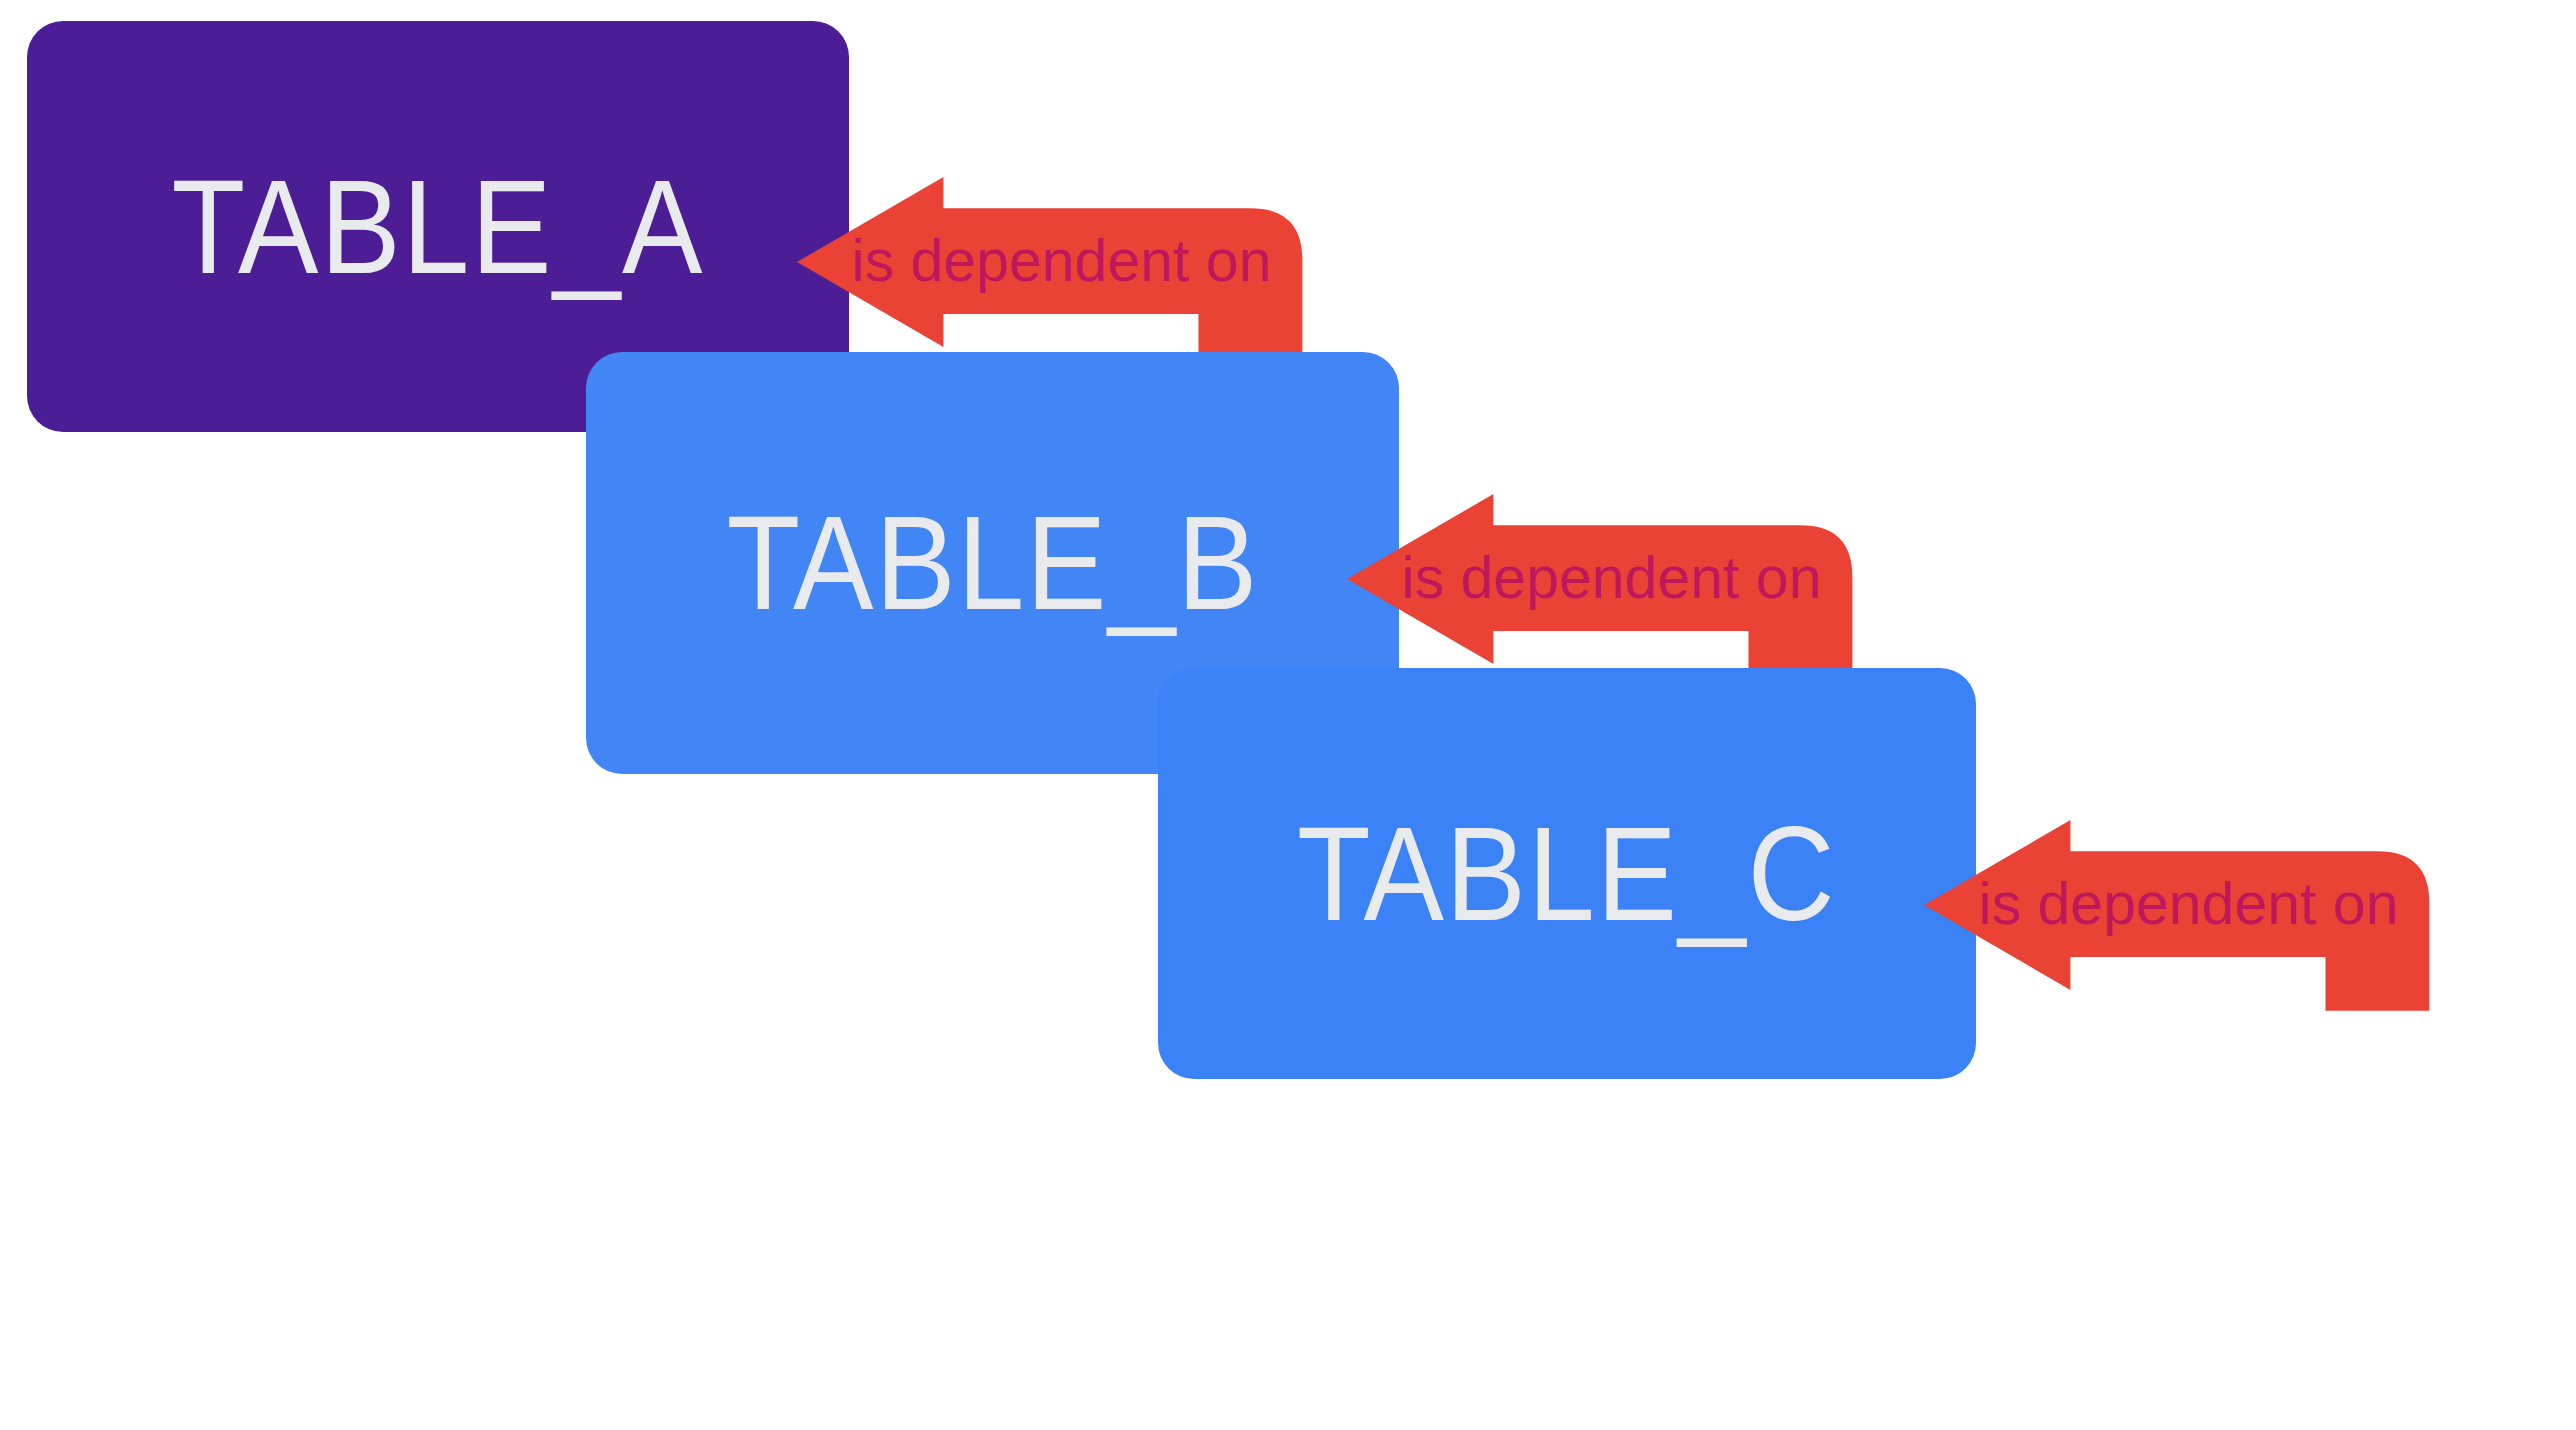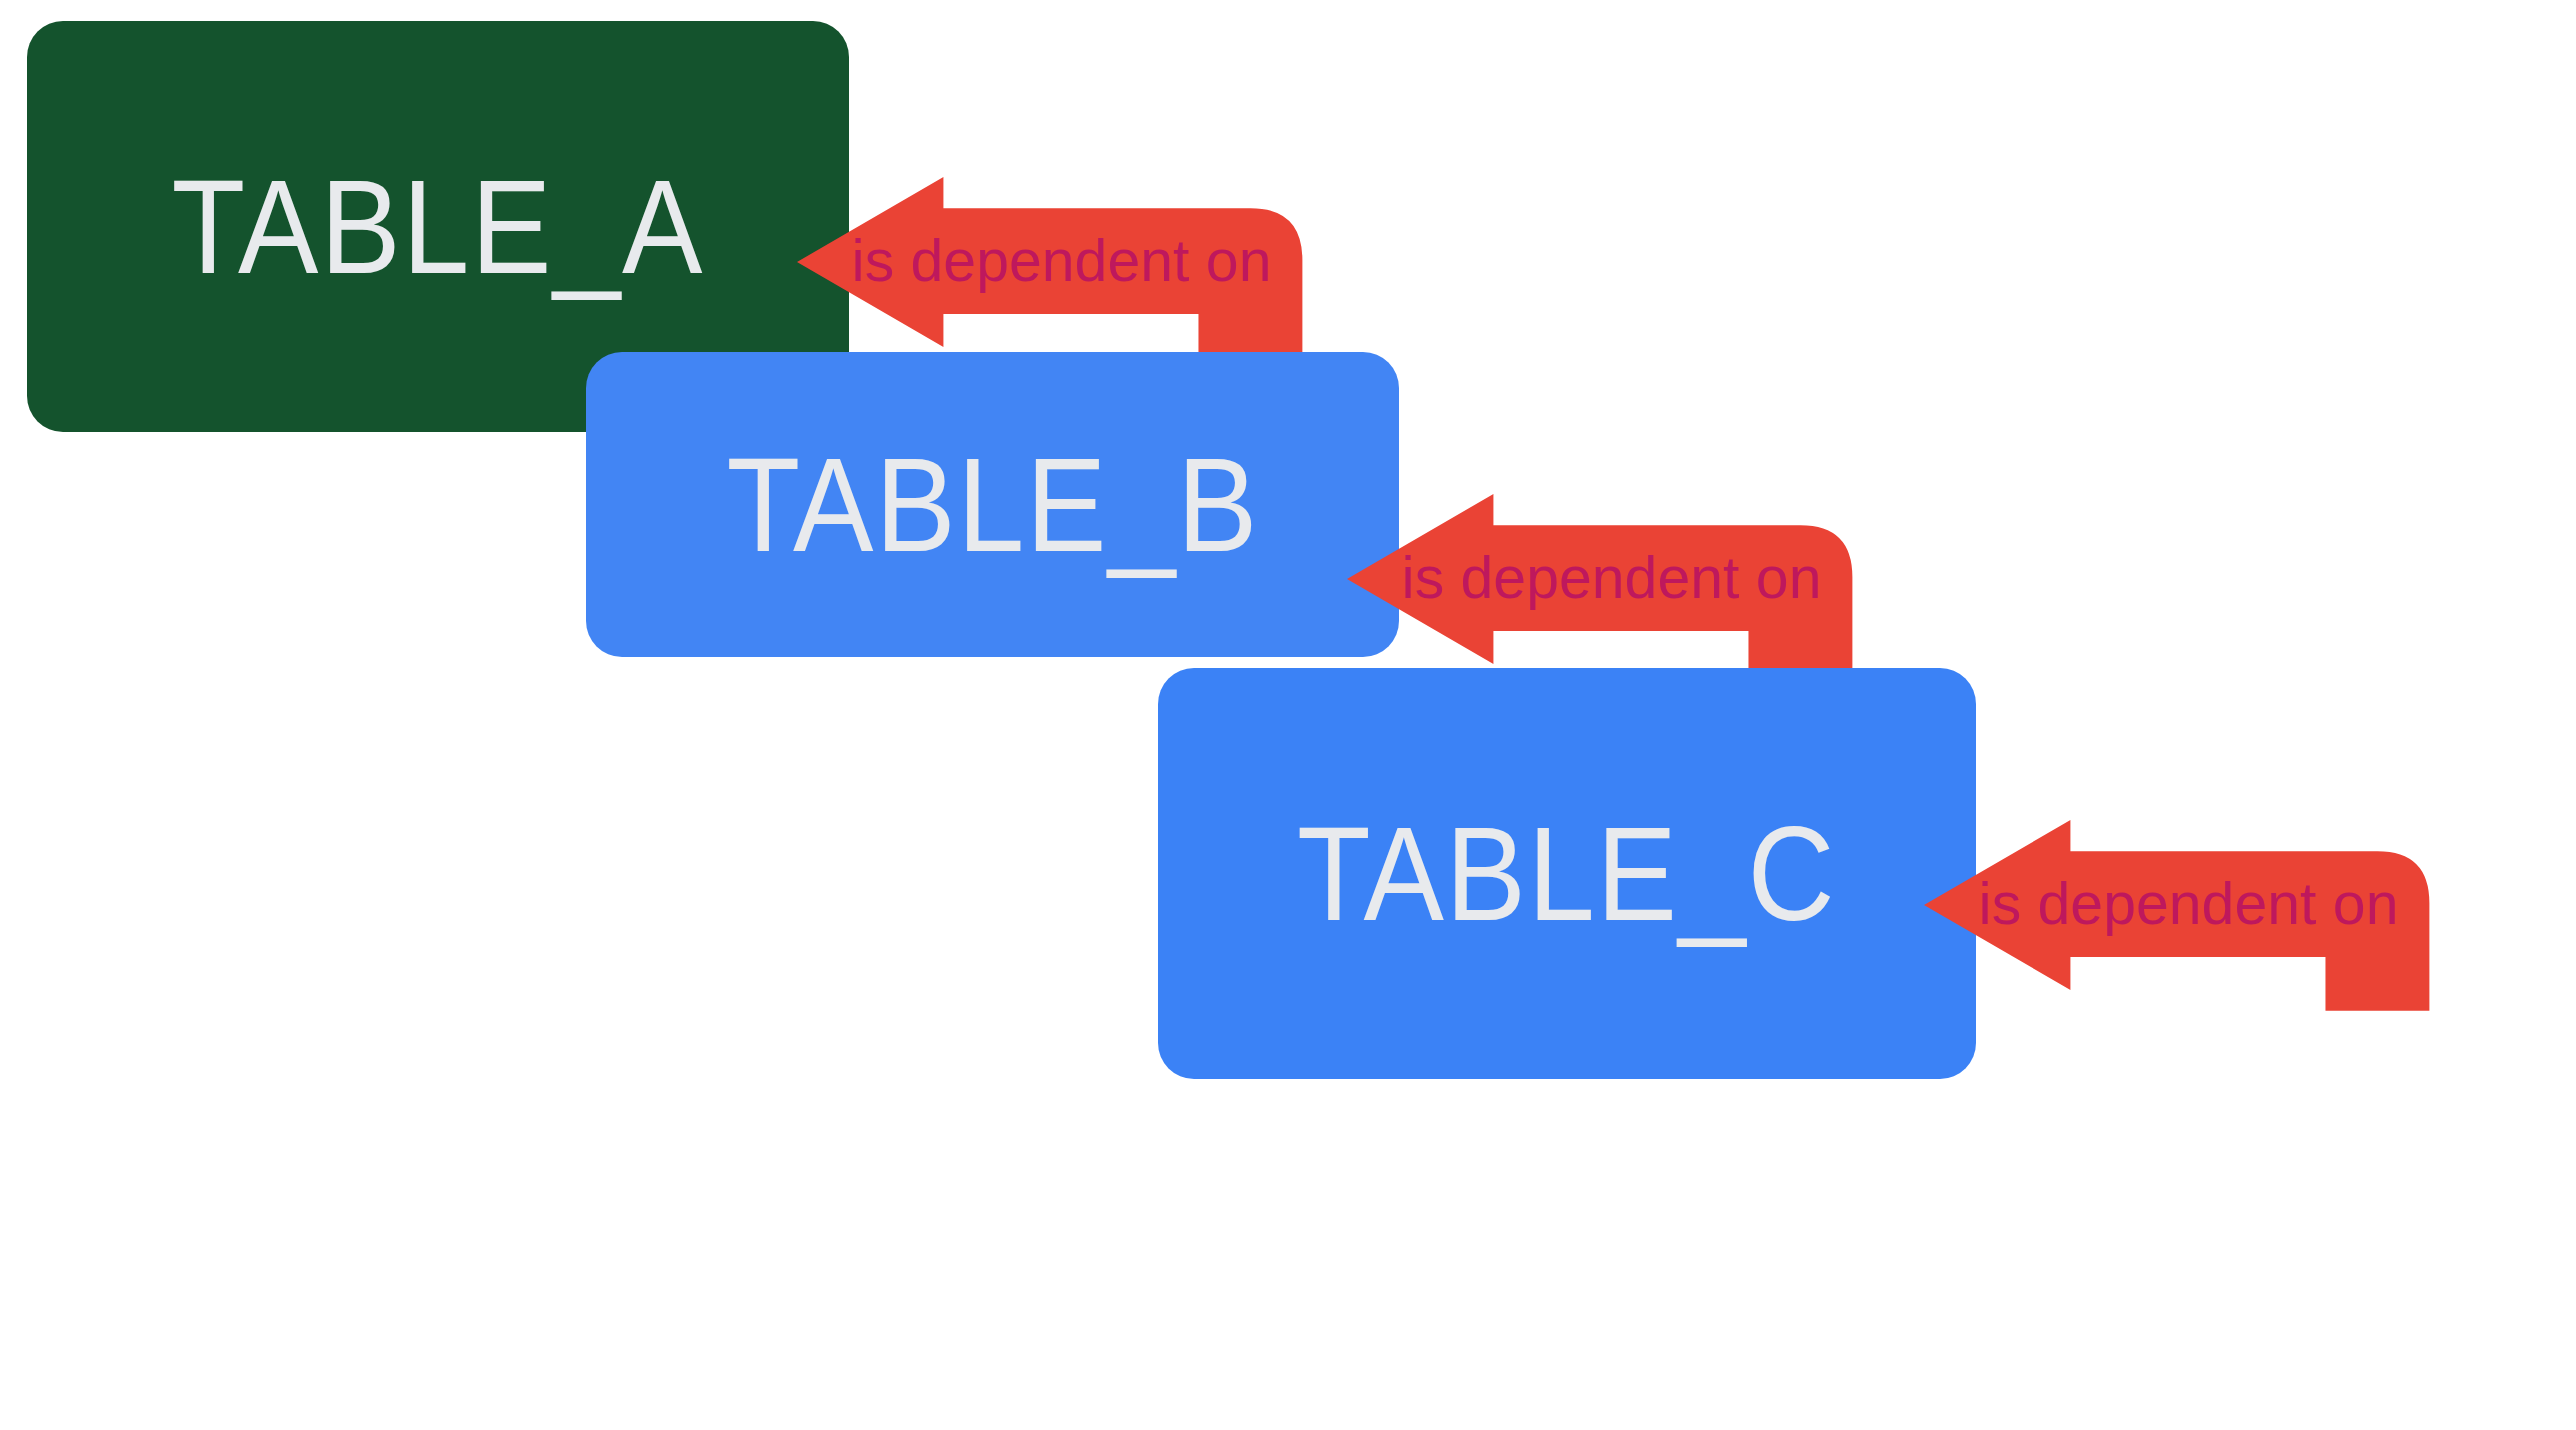--- a/index.html
+++ b/index.html
@@ -57,32 +57,32 @@
     color: #be185d;
     white-space: nowrap;
     line-height: 1;
   }
 </style>
 </head>
 <body>
 
 <div class="canvas" style="background-color: rgb(255, 255, 255); color: rgb(232, 234, 237);">
 
-  <div class="table-box" style="left: 26.5px; top: 21px; width: 822px; height: 411px; background-color: #14532d;">
+  <div class="table-box" style="left: 26.5px; top: 21px; width: 822px; height: 411px; background-color: #4c1d95;">
     <span class="table-label">TABLE_A</span>
   </div>
 
   <div class="arrow" style="left:797px; top:120px;">
     <svg width="529" height="284" viewBox="0 0 560 300" aria-hidden="true">
       <path d="M 0 150 L 155 60 L 155 93 L 480 93 Q 535 93 535 148 L 535 262 L 425 262 L 425 205 L 155 205 L 155 240 Z" fill="#ea4335"></path>
     </svg>
     <span class="arrow-label">is dependent on</span>
   </div>
 
-  <div class="table-box" style="left: 586px; top: 352px; width: 813px; height: 305px; background-color: rgb(66, 133, 244);">
+  <div class="table-box" style="left: 586px; top: 352px; width: 813px; height: 422px; background-color: rgb(66, 133, 244);">
     <span class="table-label">TABLE_B</span>
   </div>
 
   <div class="arrow" style="left:1347px; top:437px;">
     <svg width="529" height="284" viewBox="0 0 560 300" aria-hidden="true">
       <path d="M 0 150 L 155 60 L 155 93 L 480 93 Q 535 93 535 148 L 535 262 L 425 262 L 425 205 L 155 205 L 155 240 Z" fill="#ea4335"></path>
     </svg>
     <span class="arrow-label">is dependent on</span>
   </div>
 

